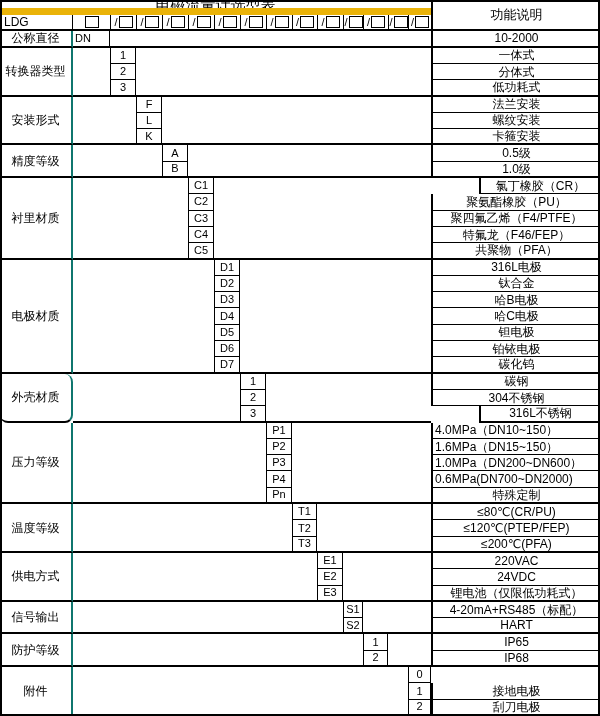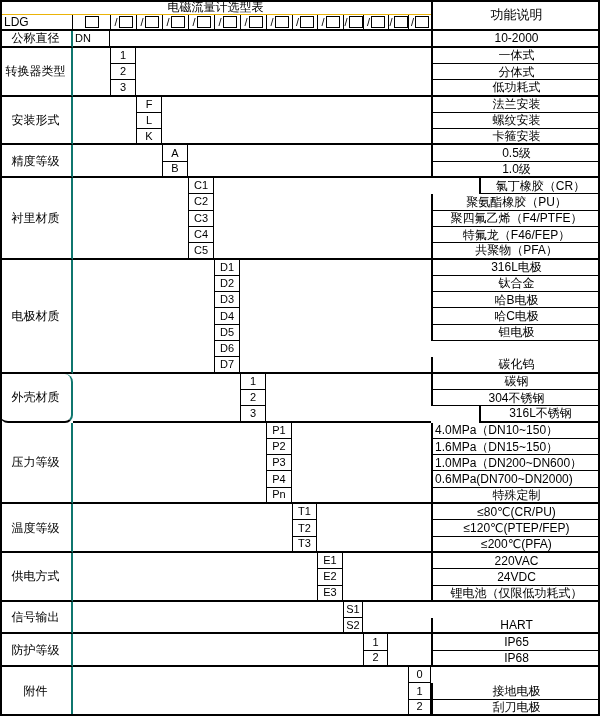--- a/index.html
+++ b/index.html
@@ -3,21 +3,21 @@
 <meta charset="utf-8">
 <style>
   html,body{margin:0;padding:0;background:#fff;}
   body{font-family:"Liberation Sans","DejaVu Sans",sans-serif;color:#000;}
   .sheet{position:relative;width:600px;height:716px;background:#fff;}
   .grid{display:grid;width:600px;height:716px;
         grid-template-columns:73px 37px 26px 26px 26px 26px 26px 26px 26px 25px 26px 20px 25px 20px 23px 169px;
         grid-template-rows:15px repeat(43,1fr);}
   .cell{box-sizing:border-box;display:flex;align-items:center;justify-content:center;
         overflow:hidden;white-space:nowrap;font-size:12px;line-height:1;}
-  .title{border-bottom:1px solid #eab308;font-size:12px;}
+  .title{border-bottom:7px solid #eab308;font-size:15px;}
   .func-header{border-left:2px solid #000;border-bottom:2px solid #000;font-size:13px;}
   .model-prefix{border-right:1px solid #000;border-bottom:2px solid #000;justify-content:flex-start;padding-left:4px;}
   .slot{border-bottom:2px solid #000;}
   .bl{border-left:1px solid #000;}
   .lbl{border-right:2px solid #0f766e;}
   .code{border-right:1px solid #000;font-size:11px;}
   .func{border-left:2px solid #000;}
   .rowend{border-bottom:1px solid #000;}
   .grpend{border-bottom:2px solid #000;}
   .ta-left{justify-content:flex-start;padding-left:2px;}
@@ -137,20 +137,21 @@
       <div class="cell func rowend" style="grid-area: 17 / 16 / 18 / 17;">316L电极</div>
       <div class="cell code bl rowend" style="grid-area: 18 / 7 / 19 / 8;">D2</div>
       <div class="cell func rowend" style="grid-area: 18 / 16 / 19 / 17;">钛合金</div>
       <div class="cell code bl rowend" style="grid-area: 19 / 7 / 20 / 8;">D3</div>
       <div class="cell func rowend" style="grid-area: 19 / 16 / 20 / 17;">哈B电极</div>
       <div class="cell code bl rowend" style="grid-area: 20 / 7 / 21 / 8;">D4</div>
       <div class="cell func rowend" style="grid-area: 20 / 16 / 21 / 17;">哈C电极</div>
       <div class="cell code bl rowend" style="grid-area: 21 / 7 / 22 / 8;">D5</div>
       <div class="cell func rowend" style="grid-area: 21 / 16 / 22 / 17;">钽电极</div>
       <div class="cell code bl rowend" style="grid-area: 22 / 7 / 23 / 8;">D6</div>
+      <div class="cell func rowend" style="grid-area: 22 / 16 / 23 / 17;">铂铱电极</div>
       <div class="cell code bl grpend" style="grid-area: 23 / 7 / 24 / 8;">D7</div>
       <div class="cell func grpend" style="grid-area: 23 / 16 / 24 / 17;">碳化钨</div>
       <div class="cell trail grpend" style="grid-area: 17 / 8 / 24 / 16;"></div>
       <div class="cell lbl grpend" style="grid-area: 24 / 1 / 27 / 2; border-radius: 8px;">外壳材质</div>
       <div class="cell lead grpend" style="grid-area: 24 / 2 / 27 / 8;"></div>
       <div class="cell code bl rowend" style="grid-area: 24 / 8 / 25 / 9;">1</div>
       <div class="cell func rowend" style="grid-area: 24 / 16 / 25 / 17;">碳钢</div>
       <div class="cell code bl rowend" style="grid-area: 25 / 8 / 26 / 9;">2</div>
       <div class="cell func rowend" style="grid-area: 25 / 16 / 26 / 17;">304不锈钢</div>
       <div class="cell code bl grpend" style="grid-area: 26 / 8 / 27 / 9;">3</div>
@@ -183,20 +184,21 @@
       <div class="cell code bl rowend" style="grid-area: 35 / 11 / 36 / 12;">E1</div>
       <div class="cell func rowend" style="grid-area: 35 / 16 / 36 / 17;">220VAC</div>
       <div class="cell code bl rowend" style="grid-area: 36 / 11 / 37 / 12;">E2</div>
       <div class="cell func rowend" style="grid-area: 36 / 16 / 37 / 17;">24VDC</div>
       <div class="cell code bl grpend" style="grid-area: 37 / 11 / 38 / 12;">E3</div>
       <div class="cell func grpend" style="grid-area: 37 / 16 / 38 / 17;">锂电池（仅限低功耗式）</div>
       <div class="cell trail grpend" style="grid-area: 35 / 12 / 38 / 16;"></div>
       <div class="cell lbl grpend" style="grid-area: 38 / 1 / 40 / 2;">信号输出</div>
       <div class="cell lead grpend" style="grid-area: 38 / 2 / 40 / 12;"></div>
       <div class="cell code bl rowend" style="grid-area: 38 / 12 / 39 / 13;">S1</div>
+      <div class="cell func rowend" style="grid-area: 38 / 16 / 39 / 17;">4-20mA+RS485（标配）</div>
       <div class="cell code bl grpend" style="grid-area: 39 / 12 / 40 / 13;">S2</div>
       <div class="cell func grpend" style="grid-area: 39 / 16 / 40 / 17;">HART</div>
       <div class="cell trail grpend" style="grid-area: 38 / 13 / 40 / 16;"></div>
       <div class="cell lbl grpend" style="grid-area: 40 / 1 / 42 / 2;">防护等级</div>
       <div class="cell lead grpend" style="grid-area: 40 / 2 / 42 / 13;"></div>
       <div class="cell code bl rowend" style="grid-area: 40 / 13 / 41 / 14;">1</div>
       <div class="cell func rowend" style="grid-area: 40 / 16 / 41 / 17;">IP65</div>
       <div class="cell code bl grpend" style="grid-area: 41 / 13 / 42 / 14;">2</div>
       <div class="cell func grpend" style="grid-area: 41 / 16 / 42 / 17;">IP68</div>
       <div class="cell trail grpend" style="grid-area: 40 / 14 / 42 / 16;"></div>

